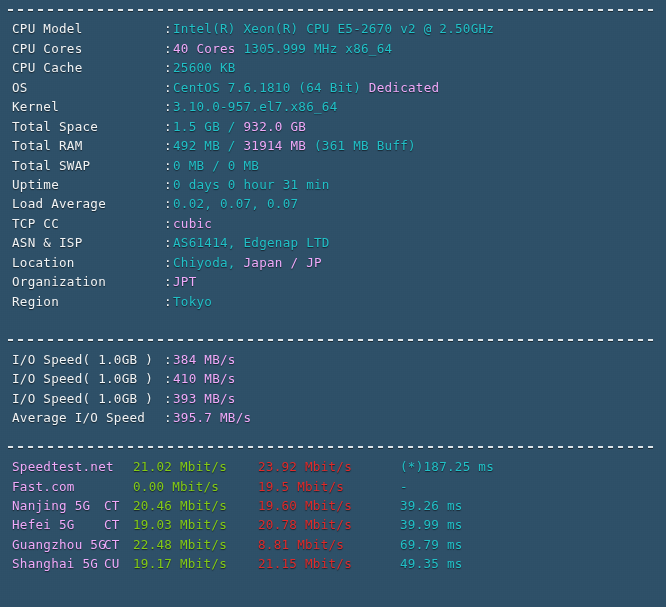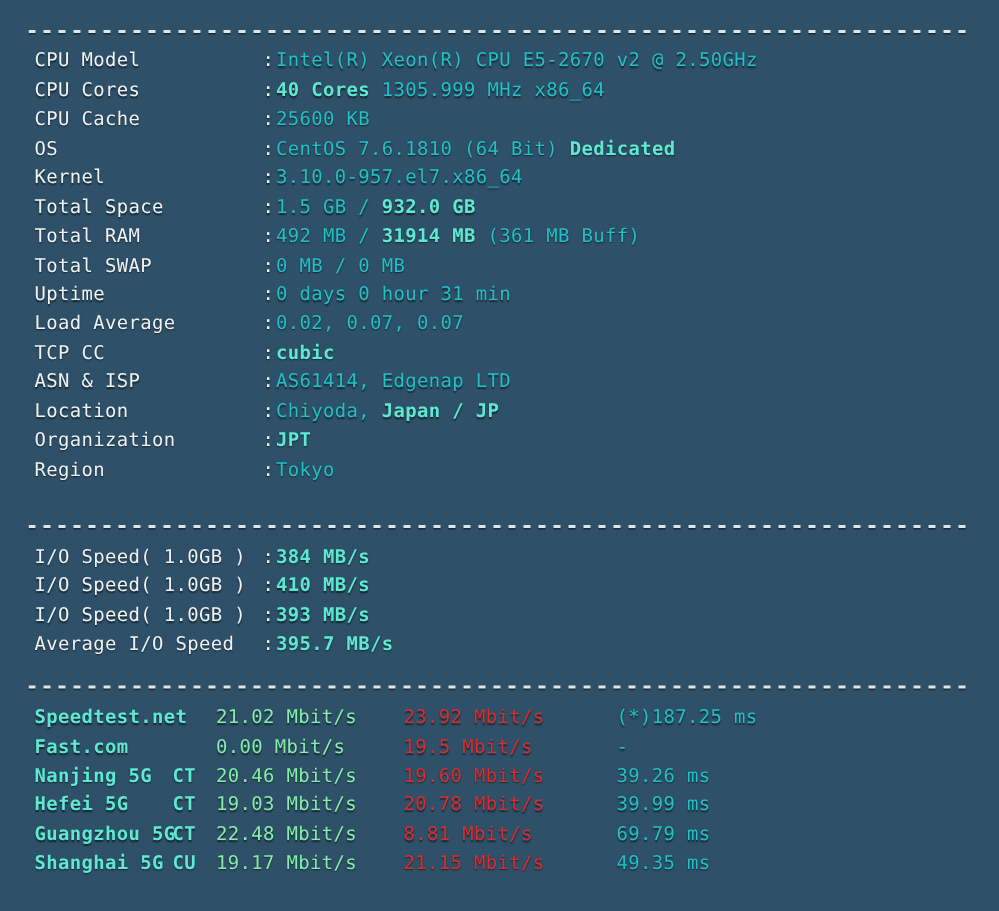--- a/index.html
+++ b/index.html
@@ -13,21 +13,21 @@
     overflow: hidden;
     background: #2e5068;
     font-family: "DejaVu Sans Mono", "Liberation Mono", monospace;
   }
 
   #terminal {
     position: relative;
     width: 666px;
     height: 607px;
     box-sizing: border-box;
-    padding: 11px;
+    padding: 0;
     background:
       radial-gradient(ellipse 150% 130% at 82% 42%,
         rgba(86,130,156,0.55) 0%,
         rgba(70,112,138,0.30) 30%,
         rgba(40,70,94,0.05) 62%,
         rgba(20,38,56,0.35) 100%),
       linear-gradient(145deg,
         #16283a 0%,
         #1d3purple 0%,
         #1e3549 9%,
@@ -92,22 +92,22 @@
   }
   .colon {
     display: inline-block;
     width: 9px;
     color: #f2f5f7;
     text-shadow: 0 1px 1px rgba(0,0,0,0.55);
   }
   .val { text-shadow: 0 1px 1px rgba(0,0,0,0.55); }
 
   .c-cyan   { color: #21c2c9; }
-  .c-yellow { color: #5eead4; font-weight: bold; }
-  .c-green  { color: #86efac; }
+  .c-yellow { color: #f0abfc; }
+  .c-green  { color: #84cc16; }
   .c-red    { color: #e02b2b; }
 
   
   .col-node { display: inline-block; width: 121px; }
   .col-up   { display: inline-block; width: 125px; }
   .col-down { display: inline-block; width: 142px; }
   .col-lat  { display: inline-block; }
   .th {
     color: #f2f5f7;
     text-shadow: 0 1px 1px rgba(0,0,0,0.55);

